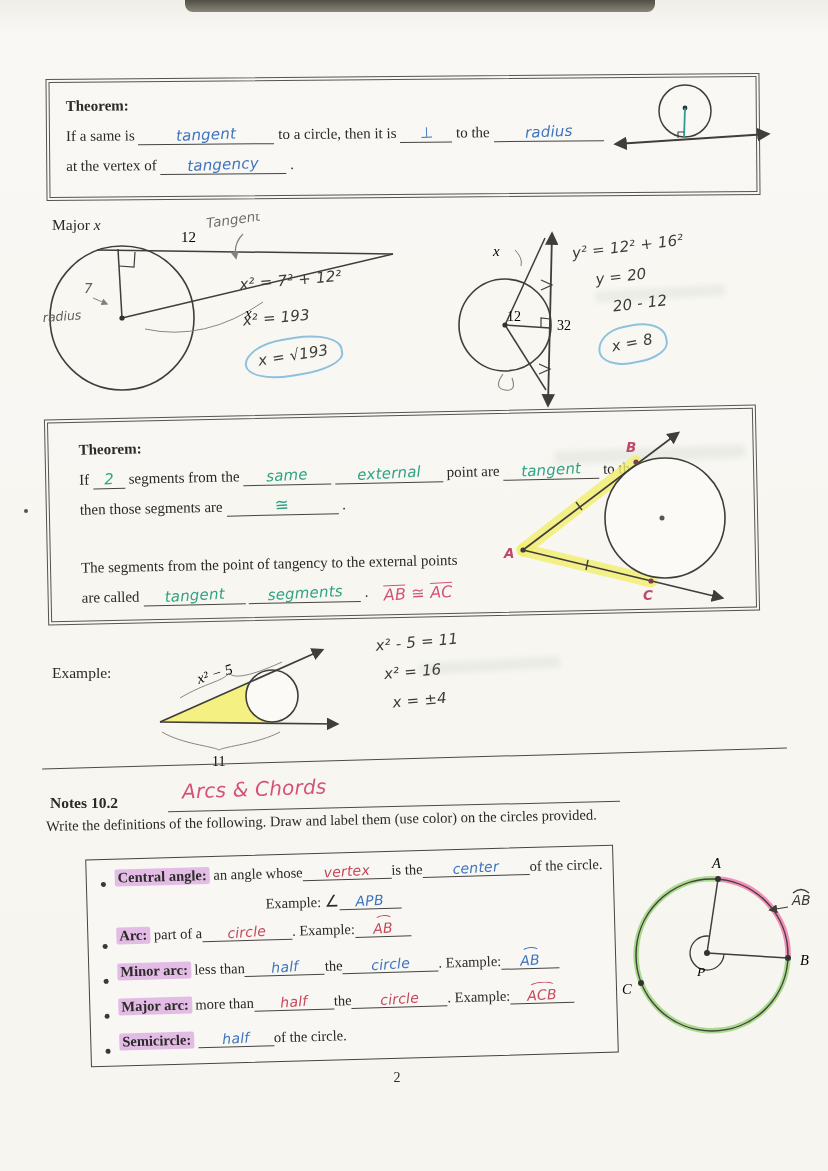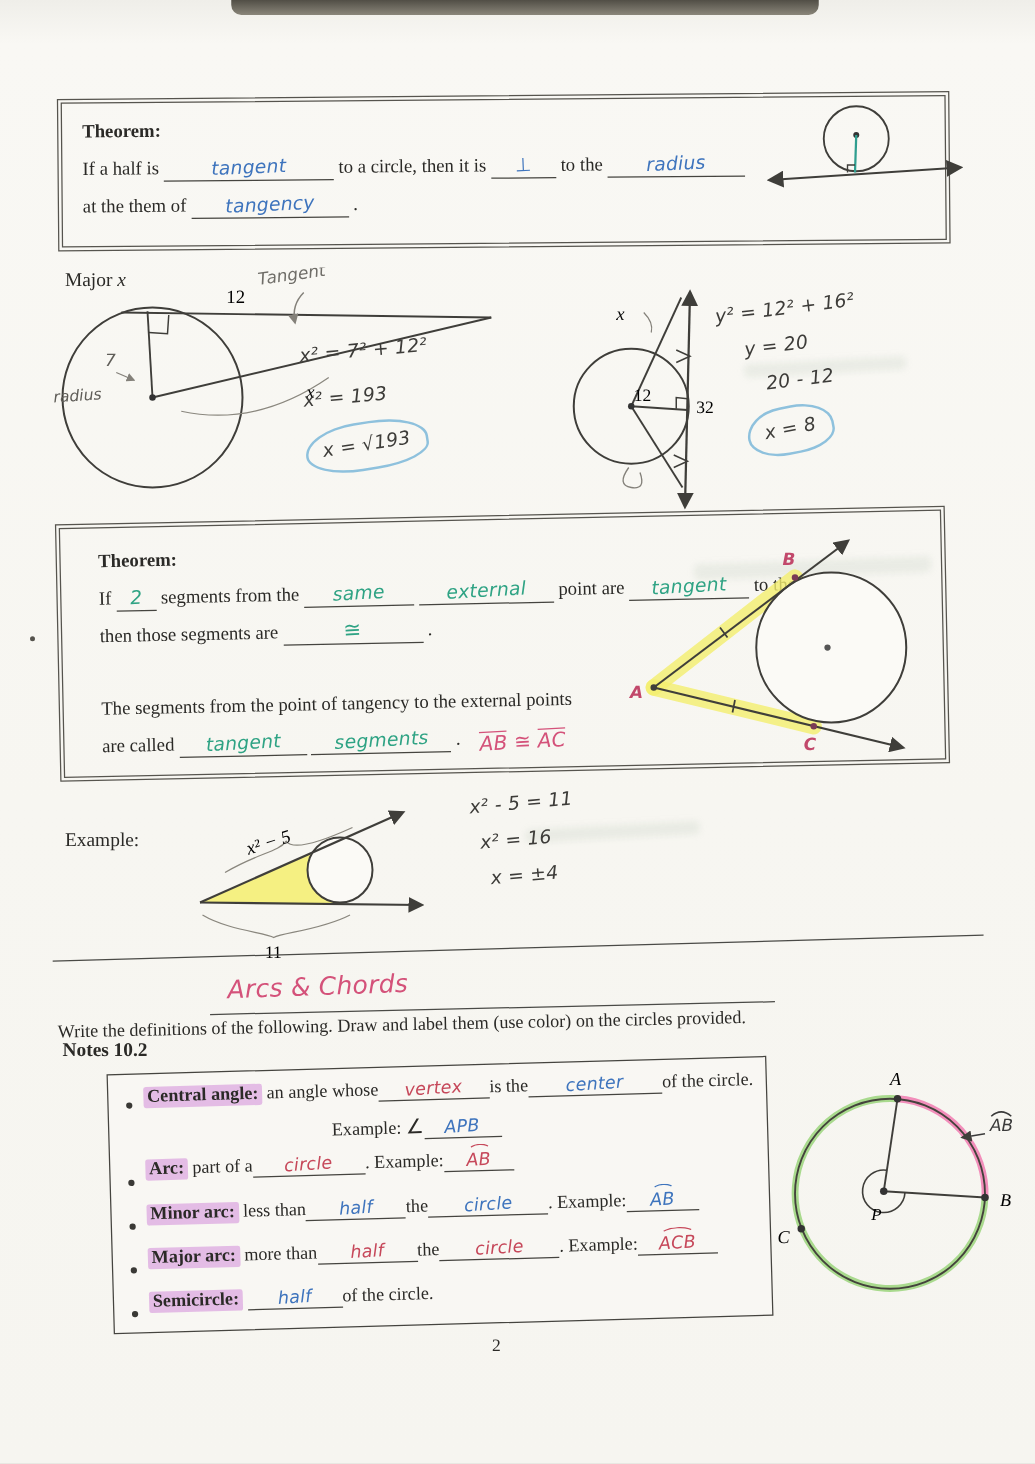--- a/index.html
+++ b/index.html
@@ -55,29 +55,29 @@
   <div class="abs smudge" style="left:555px;top:448px;width:190px;height:13px;transform:rotate(-2deg);"></div>
   <div class="abs smudge" style="left:595px;top:288px;width:130px;height:11px;transform:rotate(-3deg);"></div>
   <div class="abs smudge" style="left:420px;top:660px;width:140px;height:11px;transform:rotate(-3deg);"></div>
 
   <div class="abs" style="left:24px;top:509px;width:4px;height:4px;border-radius:50%;background:#55534d;"></div>
 
   <div class="abs box-double" style="left:46px;top:76px;width:714px;height:122px;transform:rotate(-0.5deg);
        padding:8px 16px;box-sizing:border-box;">
     <div class="theorem-line bold">Theorem:</div>
     <div class="theorem-line">
-      <span>If a half is</span>
+      <span>If a same is</span>
       <span class="blank" style="width:132px;"><span class="hw hw-blue">tangent</span></span>
       <span>to a circle, then it is</span>
       <span class="blank" style="width:48px;"><span class="hw hw-blue">⊥</span></span>
       <span>to the</span>
       <span class="blank" style="width:106px;"><span class="hw hw-blue">radius</span></span>
     </div>
     <div class="theorem-line">
-      <span>at the them of</span>
+      <span>at the vertex of</span>
       <span class="blank" style="width:122px;"><span class="hw hw-blue">tangency</span></span>
       <span>.</span>
     </div>
   </div>
 
   <svg class="abs" style="left:600px;top:80px;" width="175" height="82" viewBox="0 0 175 82">
     <line x1="16" y1="64" x2="168" y2="54" stroke="#3f3e3a" stroke-width="1.8" marker-start="url(#ah)" marker-end="url(#ah)"></line>
     <circle cx="85" cy="31" r="26" fill="none" stroke="#3f3e3a" stroke-width="1.5"></circle>
     <circle cx="85" cy="28" r="2.4" fill="#333"></circle>
     <line x1="85" y1="28" x2="84" y2="58" stroke="#2f9e8f" stroke-width="1.8"></line>
@@ -203,21 +203,21 @@
   </svg>
 
   <div class="abs hw hw-dark" style="left:378px;top:628px;transform:rotate(-5deg);">
     <div class="workline">x² - 5 = 11</div>
     <div class="workline" style="margin-left:6px;">x² = 16</div>
     <div class="workline" style="margin-left:12px;">x = ±4</div>
   </div>
 
   <div class="abs" style="left:42px;top:758px;width:745px;border-top:1.6px solid #4a4a46;transform:rotate(-1.6deg);"></div>
 
-  <div class="abs bold" style="left:50px;top:832px;font-size:15.5px;">Notes 10.2</div>
+  <div class="abs bold" style="left:50px;top:794px;font-size:15.5px;">Notes 10.2</div>
   <div class="abs hw hw-pink" style="left:182px;top:777px;font-size:20px;transform:rotate(-2deg);">Arcs &amp; Chords</div>
   <div class="abs" style="left:168px;top:806px;width:452px;border-top:1.4px solid #4a4a46;transform:rotate(-1.3deg);"></div>
   <div class="abs" style="left:46px;top:818px;width:730px;font-size:14.5px;transform:rotate(-1.2deg);transform-origin:left top;">Write the definitions of the following. Draw and label them (use color) on the circles provided.</div>
 
   <div class="abs defbox" style="left:88px;top:852px;width:528px;height:208px;transform:rotate(-1.6deg);
        padding:10px 10px 8px 10px;box-sizing:border-box;">
 
     <div class="defrow" style="height:28px;">
       <span class="bullet"></span>
       <span class="hl">Central angle:</span>&nbsp;

